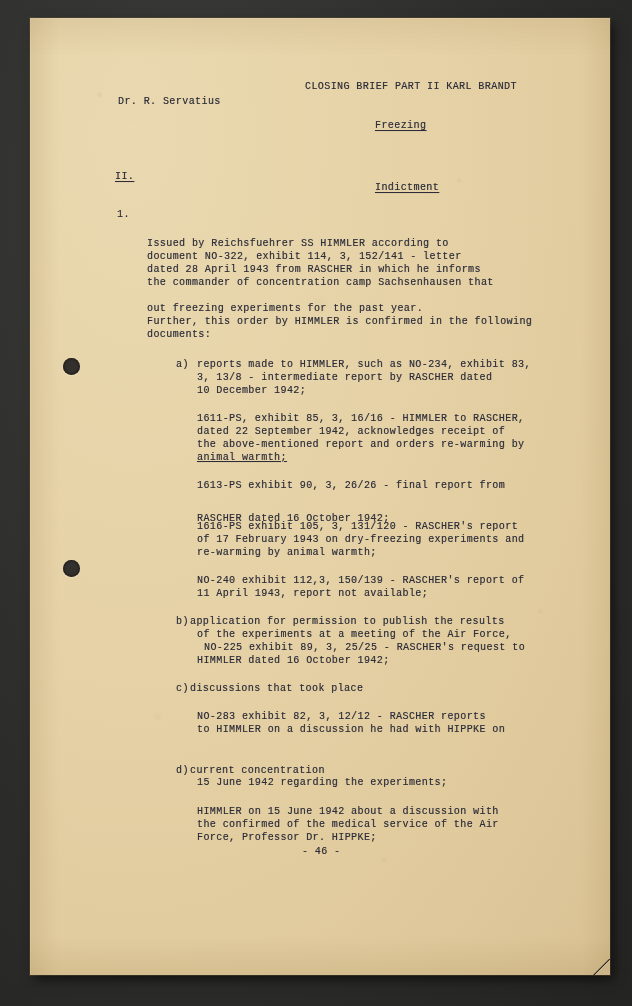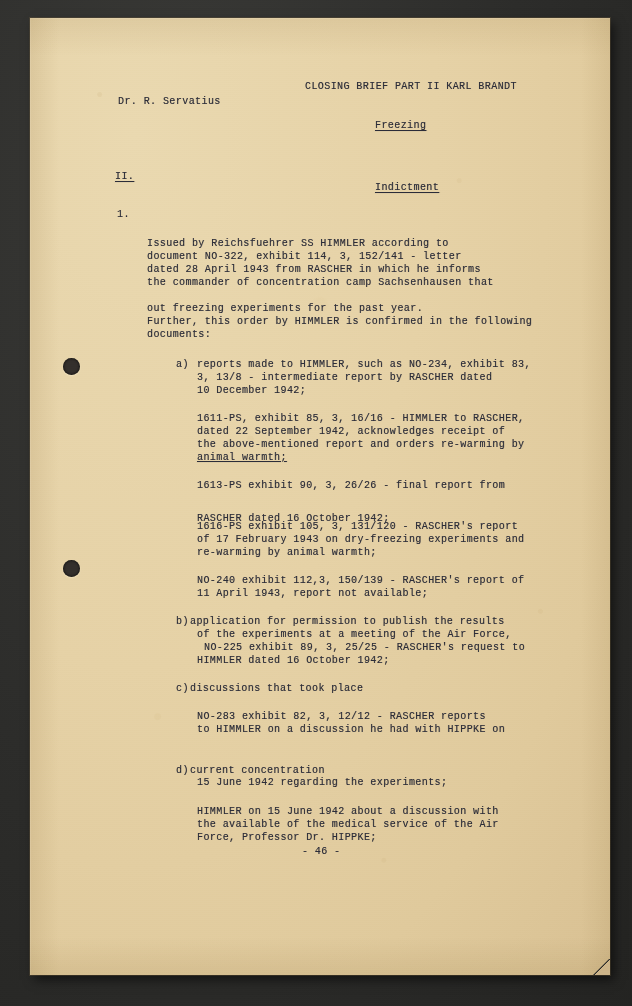--- a/index.html
+++ b/index.html
@@ -202,21 +202,21 @@
 
     <div class="ln" style="left:167px; top:692px;">NO-283 exhibit 82, 3, 12/12 - RASCHER reports</div>
     <div class="ln" style="left:167px; top:705px;">to HIMMLER on a discussion he had with HIPPKE on</div>
     <div class="ln" style="left:167px; top:718px;margin-top:40px;">15 June 1942 regarding the experiments;</div>
 
     
     <div class="ln" style="left:146px; top:746px;">d)</div>
     <div class="ln" style="left:160px; top:746px;">current concentration</div>
 
     <div class="ln" style="left:167px; top:787px;">HIMMLER on 15 June 1942 about a discussion with</div>
-    <div class="ln" style="left:167px; top:800px;">the available of the medical service of the Air</div>
+    <div class="ln" style="left:167px; top:800px;">the confirmed of the medical service of the Air</div>
     <div class="ln" style="left:167px; top:813px;">Force, Professor Dr. HIPPKE;</div>
 
     
     <div class="ln" style="left:272px; top:827px;">- 46 -</div>
 
   </div>
 
   <div id="corner-fold"></div>
   <div id="corner-fold-lip"></div>
 </div>

